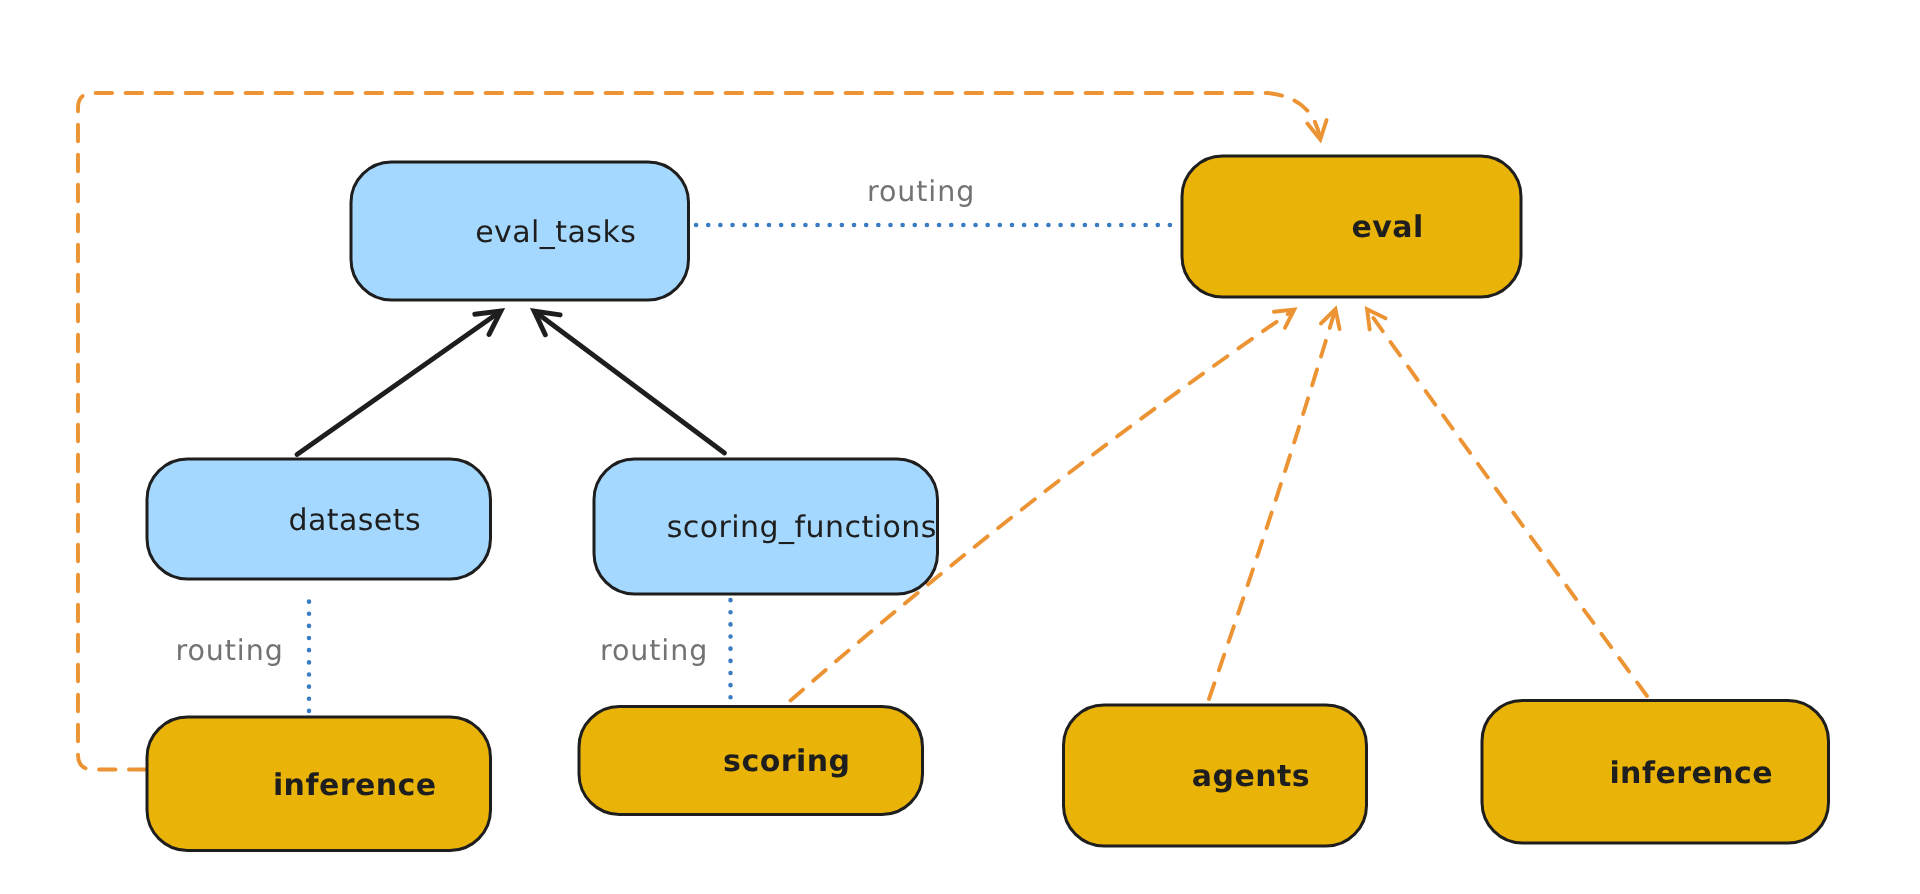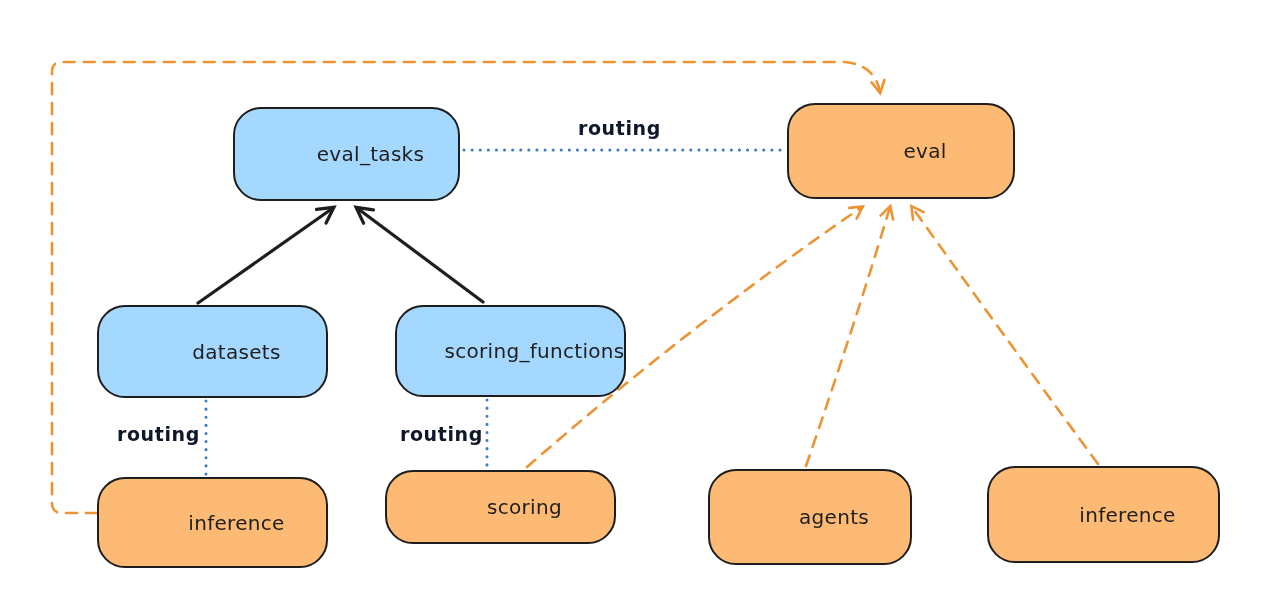--- a/index.html
+++ b/index.html
@@ -29,26 +29,26 @@
     align-items: center;
     justify-content: center;
     border: 2.5px solid #1e1e1e;
     border-radius: 28px;
     font-size: 20px;
     color: #1e1e1e;
     letter-spacing: 0.3px;
     padding-left: 48px;
   }
   .node.blue  { background: #a5d8ff; }
-  .node.green { background: #fdba74; }
+  .node.green { background: #eab308; font-weight: bold; }
   .edge-label {
     position: absolute;
-    color: #0f172a;
+    color: #737373;
     font-size: 19px;
-    font-weight: 700;
+    font-weight: 400;
     letter-spacing: 0.6px;
     white-space: nowrap;
   }
   .black-edge  { stroke: #1e1e1e; stroke-width: 3.2; fill: none; stroke-linecap: round; }
   .blue-edge   { stroke: #3a7cc2; stroke-width: 3;   fill: none; stroke-linecap: round; stroke-dasharray: 0.1 8; }
   .orange-edge { stroke: #ec9434; stroke-width: 2.6; fill: none; stroke-linecap: round; stroke-dasharray: 11 9; }
 </style>
 </head>
 <body>
 
@@ -78,21 +78,21 @@
   </svg>
 
   <div class="node blue" style="left:233px;top:107px;width:227px;height:94px">
     <span>eval_tasks</span>
   </div>
 
   <div class="node green" style="left:787px;top:103px;width:228px;height:96px">
     <span>eval</span>
   </div>
 
-  <div class="node blue" style="left:97px;top:305px;width:231px;height:93px">
+  <div class="node blue" style="left:97px;top:305px;width:231px;height:82px">
     <span>datasets</span>
   </div>
 
   <div class="node blue" style="left:395px;top:305px;width:231px;height:92px">
     <span>scoring_functions</span>
   </div>
 
   <div class="node green" style="left:97px;top:477px;width:231px;height:91px">
     <span>inference</span>
   </div>

